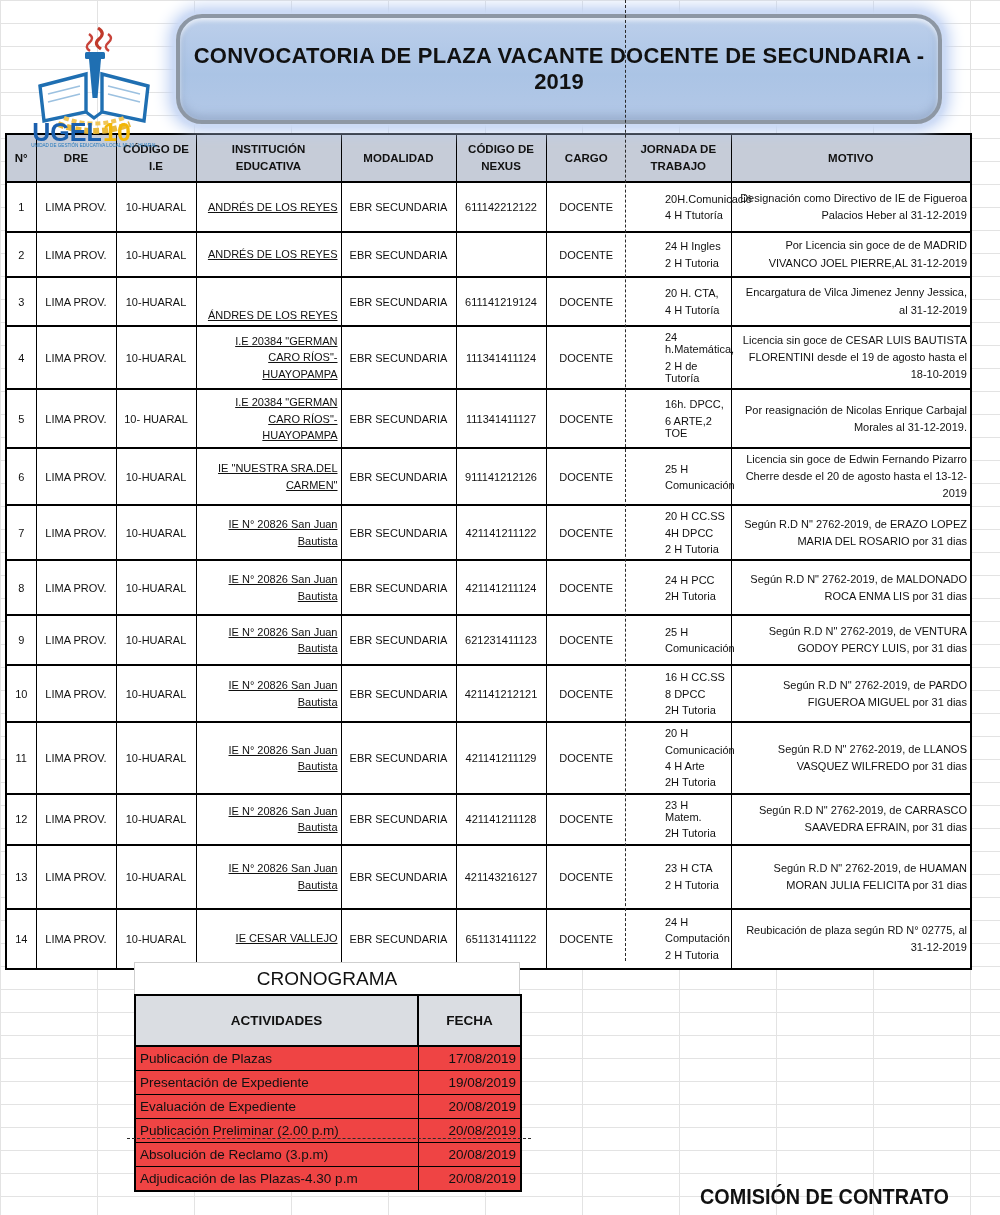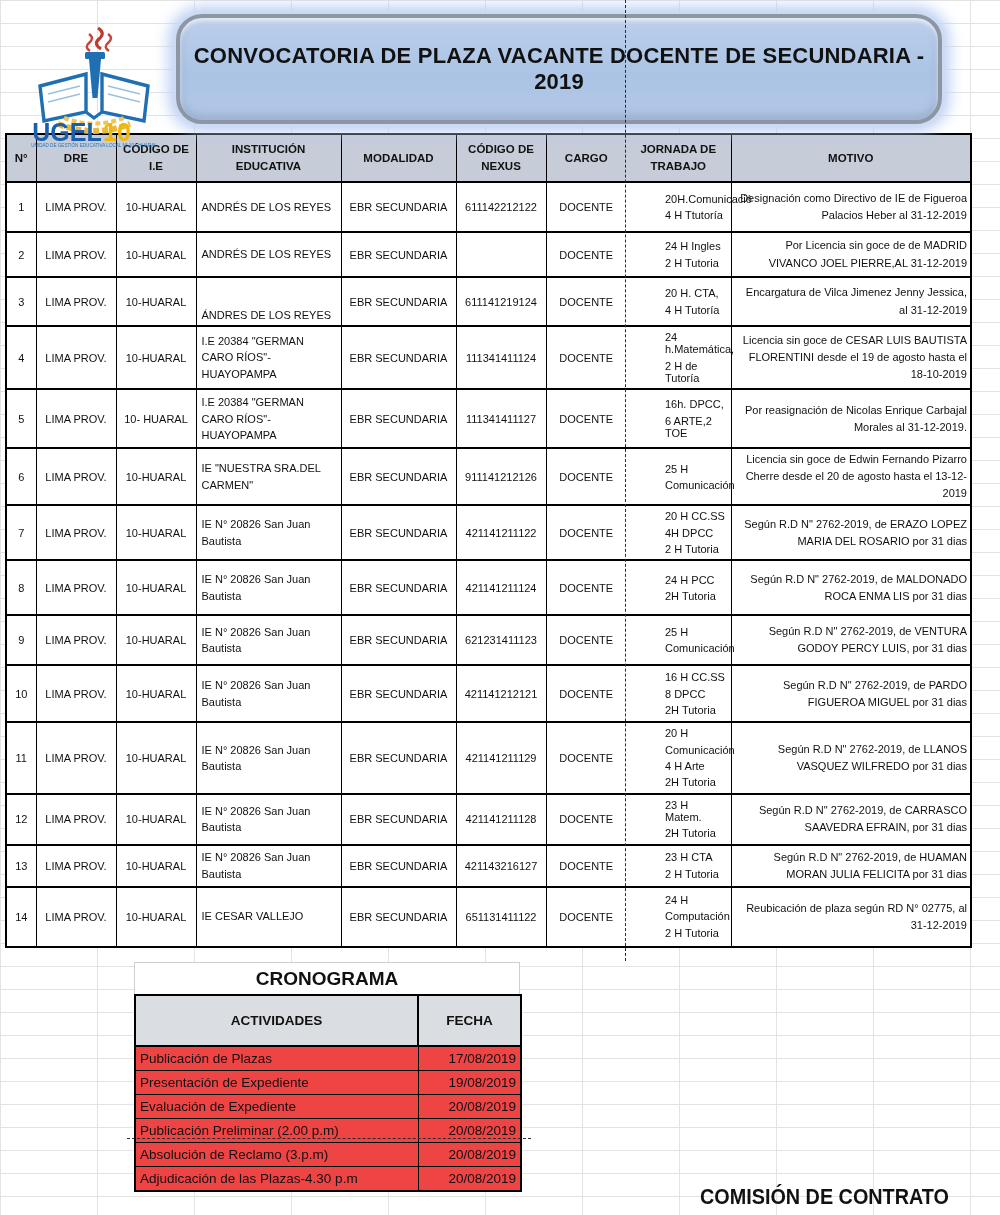--- a/index.html
+++ b/index.html
@@ -35,38 +35,38 @@
   table.vtable { border-collapse:collapse; table-layout:fixed; width:965px; background:#fff; border:2px solid #000; }
   table.vtable th {
     background:var(--header-bg); border:1px solid #000; border-top-width:2px; border-bottom-width:2px;
     font-size:11.5px; font-weight:bold; line-height:1.45; height:44px; padding:1px 2px;
   }
   table.vtable td {
     border:1px solid #000; border-top-width:2px; border-bottom-width:2px;
     font-size:11px; padding:2px 3px; vertical-align:middle; background:#fff;
   }
   .c-n,.c-dre,.c-codigo,.c-modalidad,.c-nexus,.c-cargo { text-align:center; }
-  .c-institucion { text-align:left; padding-left:5px !important; line-height:1.5; }
+  .c-institucion { text-align:right; padding-left:5px !important; line-height:1.5;text-decoration:underline; }
   .c-jornada { text-align:left; padding-left:4px !important; line-height:1.12; }
   .c-jornada div { padding:2px 0;margin-left:35px; }
   .c-motivo { text-align:right; line-height:1.55; }
   
   .no-r { border-right:none !important; }
   .no-l { border-left:none !important; }
 
   
   .pb-v { position:absolute; left:625px; top:0; height:961px; width:0;
           border-left:1px dashed #2a2a2a; z-index:4; }
   .pb-h { position:absolute; left:127px; top:1138px; width:404px; height:0;
           border-top:1px dashed #2a2a2a; z-index:4; }
 
   
   .crono { position:absolute; left:134px; top:962px; width:386px; z-index:1; background:#fff; }
   .crono-title { border:1px solid #cfcfcf; border-bottom:none; height:31px; display:flex;
-                 align-items:center; justify-content:center; font-size:19px; font-weight:bold; background:#fff; }
+                 align-items:center; justify-content:center; font-size:19px; font-weight:normal; background:#fff; }
   table.ctable { border-collapse:collapse; table-layout:fixed; width:100%; border:2px solid #000; }
   table.ctable th { background:var(--crono-header-bg); border:2px solid #000; font-size:13.5px;
                     font-weight:bold; height:25px; padding:12px 4px; }
   table.ctable td { border:1px solid #000; font-size:13.5px; height:23px; padding:0 4px; background:#ef4444; }
   td.c-act { text-align:left; }
   td.c-fecha { text-align:right; }
   tr.dash-break td { border-bottom:none; }
 
   
   .committee { position:absolute; left:700px; top:1184px; z-index:2;
@@ -301,21 +301,21 @@
           <td class="c-institucion">IE N° 20826 San Juan Bautista</td>
           <td class="c-modalidad">EBR SECUNDARIA</td>
           <td class="c-nexus">421141211128</td>
           <td class="c-cargo no-r">DOCENTE</td>
           <td class="c-jornada no-l">
             <div>23 H Matem.</div>
             <div>2H Tutoria</div>
           </td>
           <td class="c-motivo">Según R.D N" 2762-2019, de CARRASCO SAAVEDRA EFRAIN,  por 31 dias</td>
         </tr>
-        <tr style="height: 42px;">
+        <tr style="height: 64px;">
           <td class="c-n">13</td>
           <td class="c-dre">LIMA PROV.</td>
           <td class="c-codigo">10-HUARAL</td>
           <td class="c-institucion">IE N° 20826 San Juan Bautista</td>
           <td class="c-modalidad">EBR SECUNDARIA</td>
           <td class="c-nexus">421143216127</td>
           <td class="c-cargo no-r">DOCENTE</td>
           <td class="c-jornada no-l">
             <div>23 H CTA</div>
             <div>2 H  Tutoria</div>

